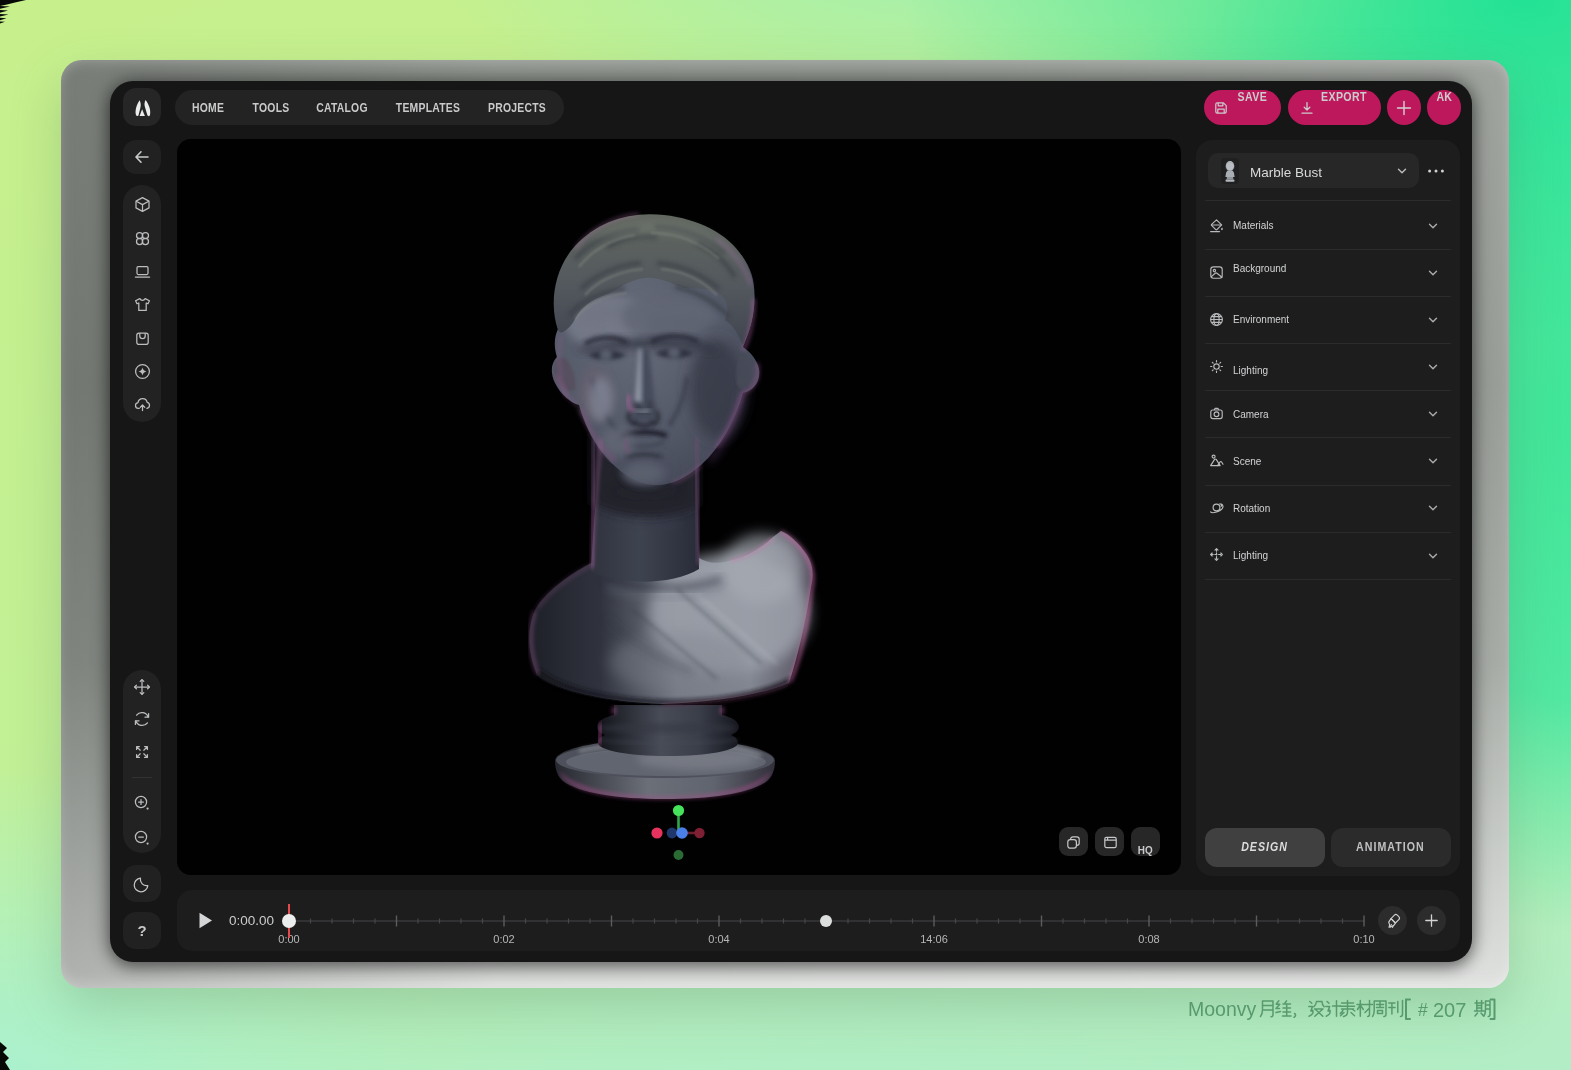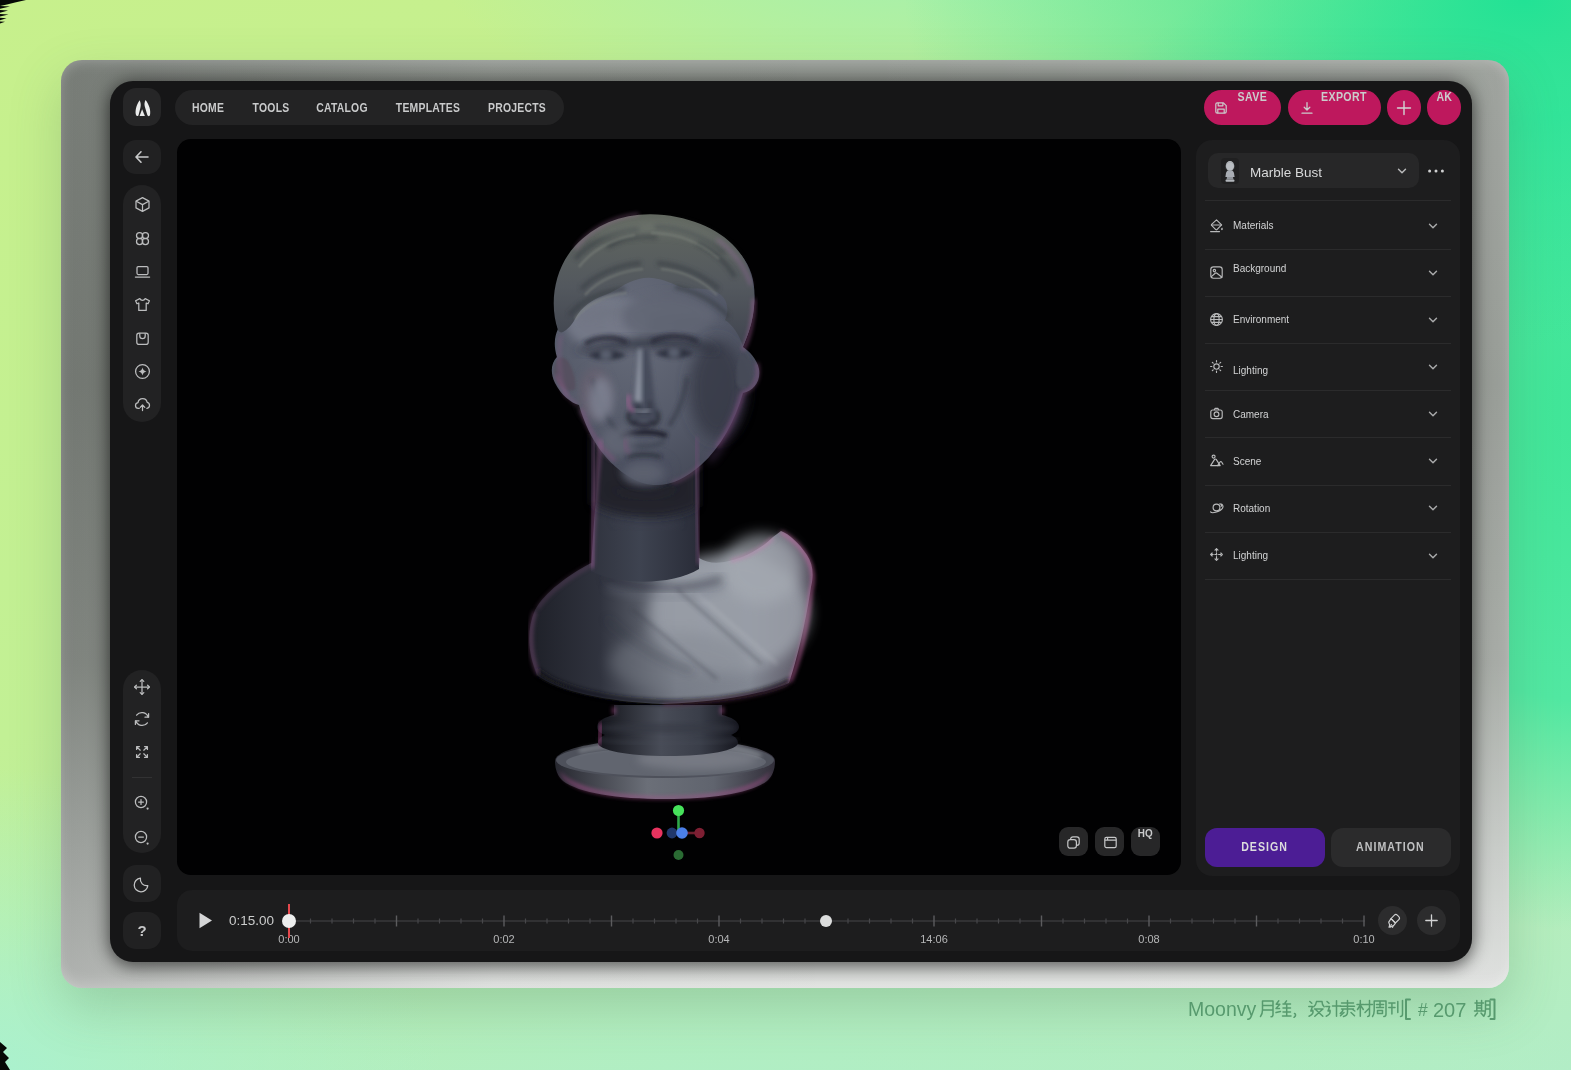--- a/index.html
+++ b/index.html
@@ -39,21 +39,21 @@
 
   
   .sqbtn { position:absolute; left:123px; width:38px; border-radius:13px; background:#212122;
     display:flex; align-items:center; justify-content:center; }
   .ltool { position:absolute; left:123px; width:38px; border-radius:19px; background:#222223; }
 
   
   .viewport { position:absolute; left:177px; top:139px; width:1004px; height:736px; border-radius:14px;
     background:#010102; overflow:hidden; }
   .vbtn { position:absolute; width:29px; height:29px; border-radius:9px; background:#272728;
-    display:flex; align-items:flex-start; justify-content:center; }
+    display:flex; align-items:flex-end; justify-content:center; }
 
   
   .panel { position:absolute; left:1196px; top:140px; width:264px; height:736px; border-radius:16px; background:#1d1d1e; }
   .select { position:absolute; left:1208px; top:153px; width:211px; height:35px; border-radius:10px; background:#272728; }
   .prow { position:absolute; left:1196px; width:264px; height:24px; }
   .prow .lab { position:absolute; left:37px; top:50%; transform:translateY(-50%); color:#d2d3d4; font-size:10px; }
   .pdiv { position:absolute; left:1205px; width:246px; height:1px; background:#2b2b2c; }
   .tab { position:absolute; top:828px; width:119.5px; height:38.5px; border-radius:12px;
     display:flex; align-items:center; justify-content:center; }
   .tab b { display:inline-block; font-size:12.5px; transform:scaleX(.85); letter-spacing:1.2px; }
@@ -313,29 +313,29 @@
   </div>
   <div class="prow" style="top:449px;">
     <span class="lab">Scene</span>
   </div>
   <div class="prow" style="top:496.2px;">
     <span class="lab">Rotation</span>
   </div>
   <div class="prow" style="top:543.4px;">
     <span class="lab">Lighting</span>
   </div>
-  <div class="tab" style="left:1205px; background:#4c1d95;">
+  <div class="tab" style="left:1205px; background:#404040;font-style:italic;">
     <b style="color:#dcdcdd;">DESIGN</b>
   </div>
   <div class="tab" style="left:1331px; background:#2b2b2c;">
     <b style="color:#c0c1c2;">ANIMATION</b>
   </div>
 
   <div class="timeline"></div>
-  <div style="position:absolute; left:229px; top:913px; color:#cbcccc; font-size:13.5px;">0:15.00</div>
+  <div style="position:absolute; left:229px; top:913px; color:#cbcccc; font-size:13.5px;">0:00.00</div>
   <div class="tlab" style="left:289px;">0:00</div>
   <div class="tlab" style="left:504px;">0:02</div>
   <div class="tlab" style="left:719px;">0:04</div>
   <div class="tlab" style="left:934px;">14:06</div>
   <div class="tlab" style="left:1149px;">0:08</div>
   <div class="tlab" style="left:1364px;">0:10</div>
   <div class="circbtn" style="left:1378px;"></div>
   <div class="circbtn" style="left:1417px;"></div>
 
   <svg class="abs" style="left:1186px; top:997px;" width="322" height="26" viewBox="0 0 322 26">

